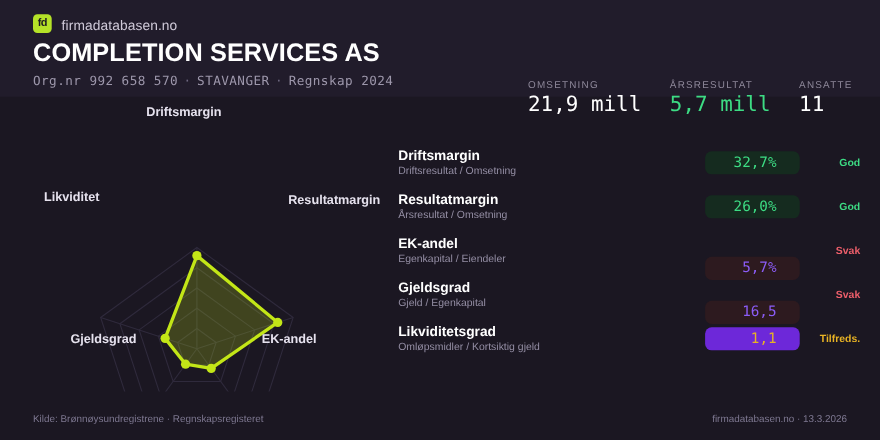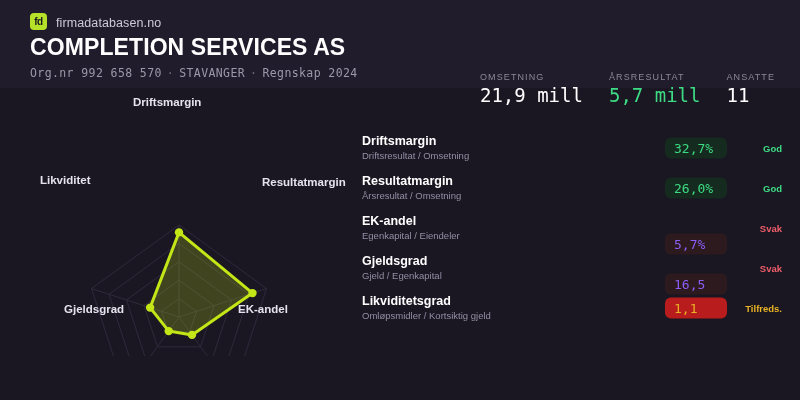--- a/index.html
+++ b/index.html
@@ -62,26 +62,26 @@
   .metrics{position:absolute;left:362px;top:128px;width:420px;}
   .metric-row{
     height:40px;display:flex;align-items:center;position:relative;
   }
   .metric-texts{display:flex;flex-direction:column;gap:2px;}
   .metric-title{font-size:12.5px;font-weight:bold;color:#ffffff;line-height:1.15;}
   .metric-sub{font-size:9.5px;color:#948ea4;line-height:1.15;}
   .metric-right{position:absolute;right:0;top:50%;transform:translateY(-50%);
     display:flex;align-items:center;gap:9px;}
   .pill{
-    border-radius:6px;padding:3px 9px;min-width:44px;text-align:left;
+    border-radius:6px;padding:3px 21px;min-width:44px;text-align:right;
     font-family:"DejaVu Sans Mono", monospace;font-size:13px;letter-spacing:0px;
   }
   .pill.good{background:#152b1f;color:#3ddc84;}
   .pill.weak{background:#2d1a1f;color:#8b5cf6;margin-top:32px;}
-  .pill.ok{background:#b91c1c;color:#e8b324;}
+  .pill.ok{background:#6d28d9;color:#e8b324;}
   .rating{font-size:9.5px;font-weight:bold;width:46px;text-align:right;}
   .rating.good{color:#3ddc84;}
   .rating.weak{color:#ef5f6b;}
   .rating.ok{color:#e8b324;}
 
   
   .footer{position:absolute;left:0;bottom:0;width:800px;height:34px;}
   .footer-left{position:absolute;left:30px;top:10px;font-size:9px;color:#7d7790;}
   .footer-right{position:absolute;right:30px;top:10px;font-size:9px;color:#7d7790;}
 </style>
@@ -203,14 +203,18 @@
         <span class="metric-sub">Omløpsmidler / Kortsiktig gjeld</span>
       </div>
       <div class="metric-right">
         <span class="pill ok">1,1</span>
         <span class="rating ok">Tilfreds.</span>
       </div>
     </div>
 
   </div>
 
+  <div class="footer">
+    <span class="footer-left">Kilde: Brønnøysundregistrene · Regnskapsregisteret</span>
+    <span class="footer-right">firmadatabasen.no · 13.3.2026</span>
+  </div>
 
 </div>
 
 </body></html>

